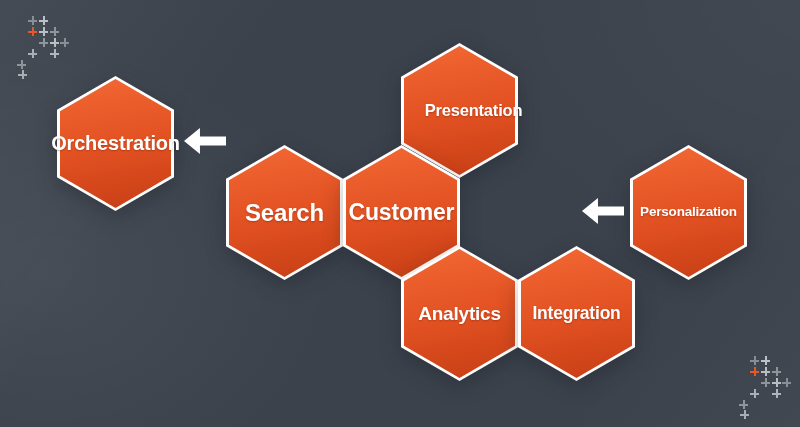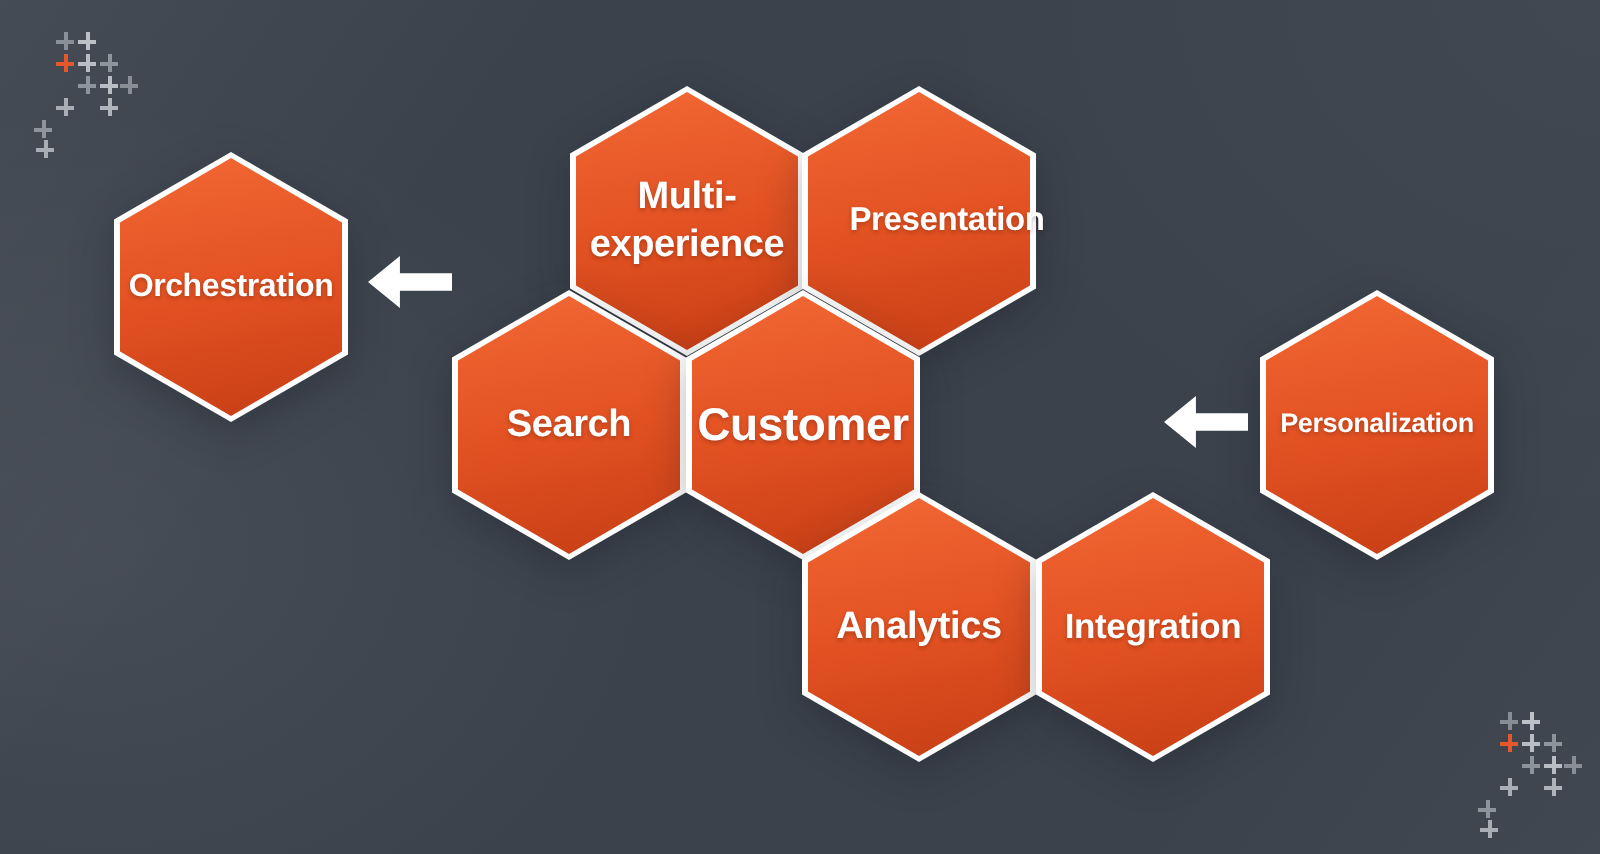--- a/index.html
+++ b/index.html
@@ -62,25 +62,25 @@
   .hex-orchestration   { left: 57px;  top: 76px;  }
   .hex-multi           { left: 285px; top: 43px;  }
   .hex-presentation    { left: 401px; top: 43px;  }
   .hex-content         { left: 518px; top: 43px;  }
   .hex-search          { left: 226px; top: 145px; }
   .hex-customer        { left: 343px; top: 145px; }
   .hex-personalization { left: 630px; top: 145px; }
   .hex-analytics       { left: 401px; top: 246px; }
   .hex-integration     { left: 518px; top: 246px; text-decoration: underline; }
 
-  .hex-orchestration   .hex-label { font-size: 16px; }
+  .hex-orchestration   .hex-label { font-size: 20px; }
   .hex-multi           .hex-label { font-size: 19px; }
   .hex-presentation    .hex-label { font-size: 16.5px; margin-left: 28px; }
   .hex-content         .hex-label { font-size: 19px; }
-  .hex-search          .hex-label { font-size: 19px; text-align: center; }
+  .hex-search          .hex-label { font-size: 24px; text-align: center; }
   .hex-customer        .hex-label { font-size: 23px; }
   .hex-personalization .hex-label { font-size: 13.5px; }
   .hex-analytics       .hex-label { font-size: 19px; }
   .hex-integration     .hex-label { font-size: 17.5px; }
 
   
   .arrow {
     position: absolute;
     width: 42px;
     height: 26px;
@@ -170,26 +170,20 @@
     <span class="plus"></span>
     <span class="plus"></span>
   </div>
 
   <div class="hex hex-orchestration">
     <div class="hex-border"></div>
     <div class="hex-fill"></div>
     <div class="hex-label">Orchestration</div>
   </div>
 
-  <div class="hex hex-multi">
-    <div class="hex-border"></div>
-    <div class="hex-fill"></div>
-    <div class="hex-label">Multi-
-experience</div>
-  </div>
 
   <div class="hex hex-presentation">
     <div class="hex-border"></div>
     <div class="hex-fill"></div>
     <div class="hex-label">Presentation</div>
   </div>
 
 
   <div class="hex hex-search">
     <div class="hex-border"></div>

